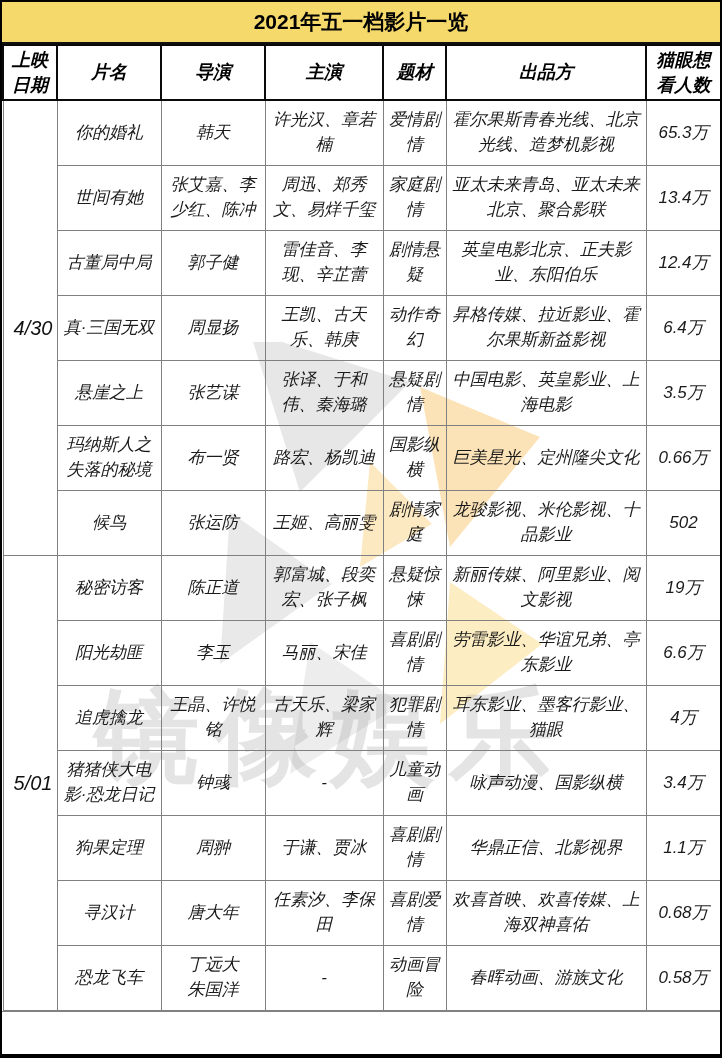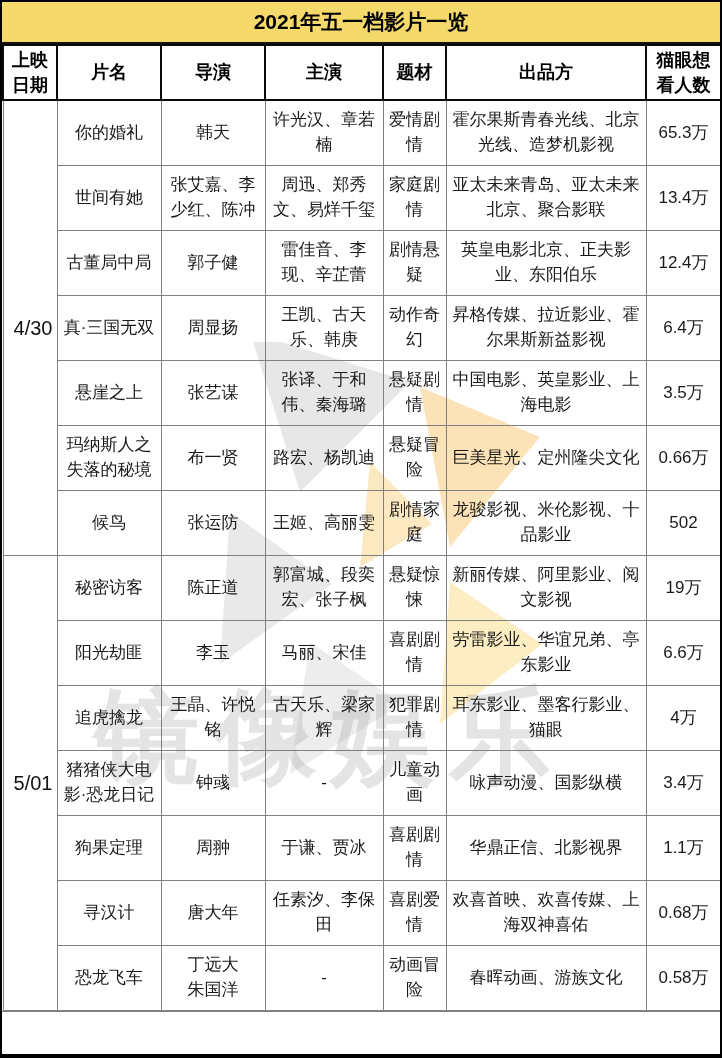--- a/index.html
+++ b/index.html
@@ -13,21 +13,21 @@
     height:40px; background:#F5D96B; border-bottom:2px solid #111;
     display:flex; align-items:center; justify-content:center;
     font-size:21px; font-weight:bold; color:#000; position:relative; z-index:2;
   }
   .watermark {
     position:absolute; left:68px; top:340px; width:600px; height:560px;
     z-index:0; pointer-events:none;
   }
   table.movies {
     width:718px; border-collapse:collapse; table-layout:fixed;
-    position:relative; z-index:1; background:transparent;
+    position:relative; z-index:1; background:transparent;font-style:italic;
   }
   table.movies th {
     font-weight:bold; font-size:18px; color:#000;
     border:2px solid #0a0a0a; height:53px; padding:0 2px;
     text-align:center; line-height:1.35; background:transparent;
   }
   table.movies td {
     font-size:17px; color:#1a1a1a; font-weight:normal;
     border:1px solid #808080; text-align:center;
     padding:0 4px; height:64px; line-height:1.45;
@@ -120,21 +120,21 @@
           <td>张艺谋</td>
           <td>张译、于和伟、秦海璐</td>
           <td>悬疑剧情</td>
           <td class="producers">中国电影、英皇影业、上海电影</td>
           <td>3.5万</td>
         </tr>
         <tr>
           <td>玛纳斯人之失落的秘境</td>
           <td>布一贤</td>
           <td>路宏、杨凯迪</td>
-          <td>悬疑冒险</td>
+          <td>国影纵横</td>
           <td class="producers">巨美星光、定州隆尖文化</td>
           <td>0.66万</td>
         </tr>
         <tr>
           <td>候鸟</td>
           <td>张运防</td>
           <td>王姬、高丽雯</td>
           <td>剧情家庭</td>
           <td class="producers">龙骏影视、米伦影视、十品影业</td>
           <td>502</td>

